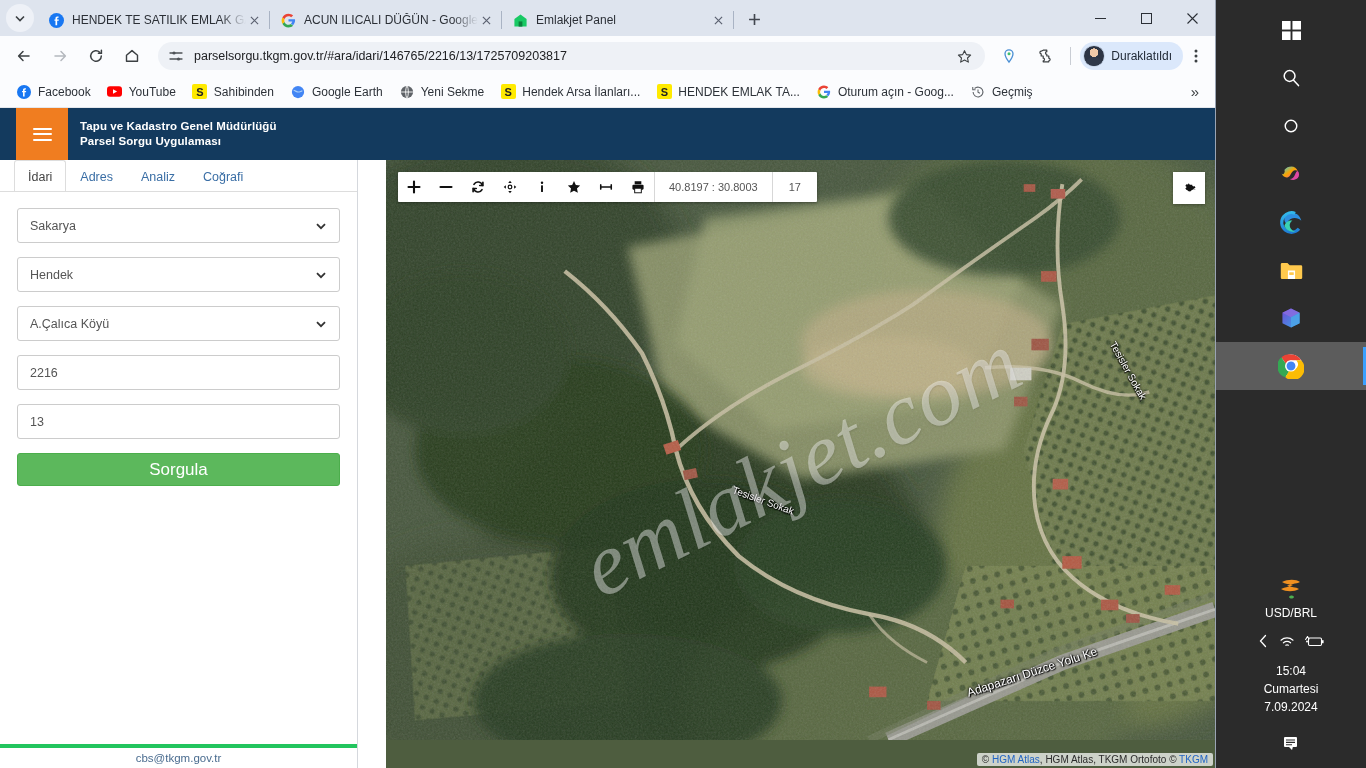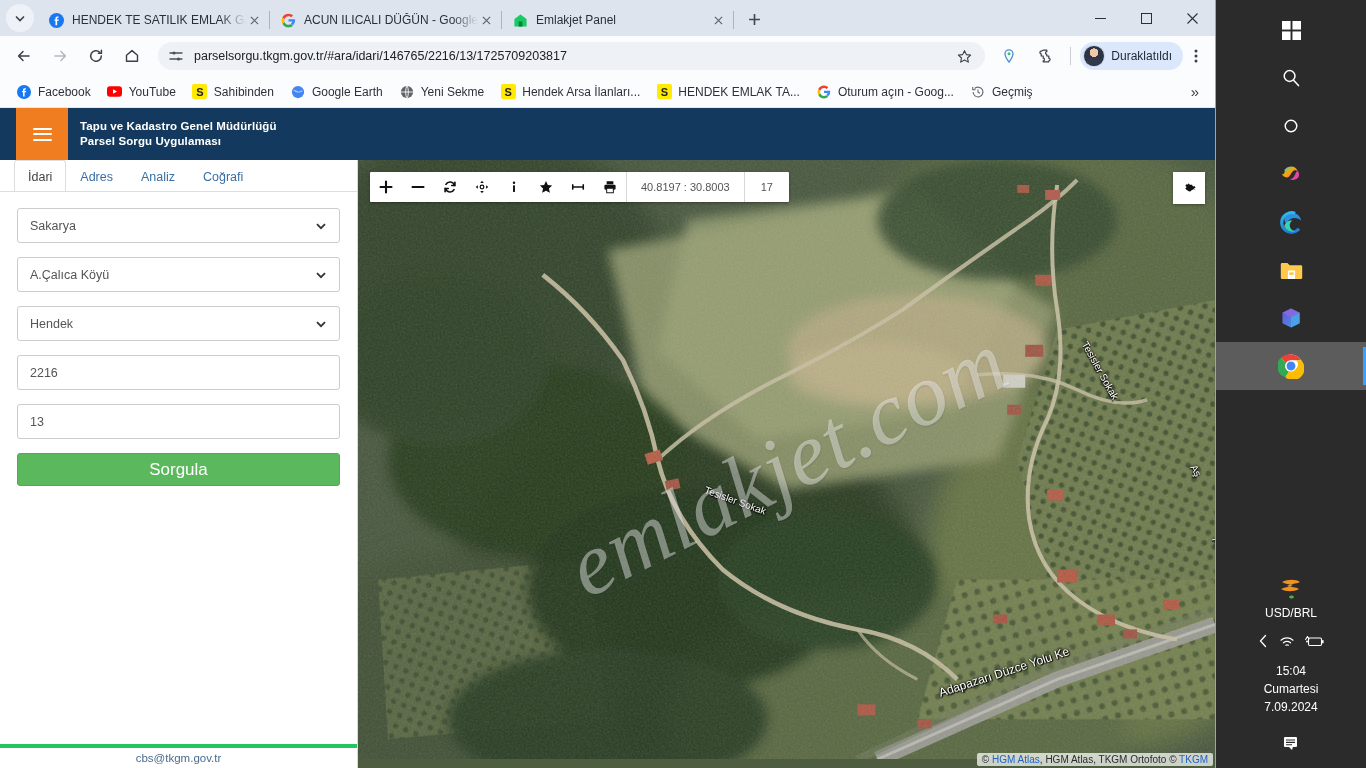--- a/index.html
+++ b/index.html
@@ -166,21 +166,21 @@
     align-items: center; justify-content: center; cursor: pointer; flex: 0 0 52px;
   }
   .hamburger .bars { width: 19px; }
   .hamburger .bars span { display:block; height:2px; background:#fff; margin:3.5px 0; border-radius:1px;}
   .app-title { display: flex; flex-direction: column; justify-content: center;
     padding-left: 12px; color: #fff; }
   .app-title .l1 { font-size: 11.5px; font-weight: bold; line-height: 15px; letter-spacing:.1px;}
   .app-title .l2 { font-size: 11.5px; font-weight: bold; line-height: 15px; letter-spacing:.1px;}
 
   
-  .app-body { position: absolute; left:0; right:0; top:52px; bottom:0; display:flex; }
+  .app-body { position: absolute; left:0; right:0; top:52px; bottom:0; display:flex;gap:28px; }
   .left-panel {
     width: 358px; background: #fff; display: flex; flex-direction: column;
     border-right: 1px solid #d5d8dd; position: relative; z-index: 4; flex: 0 0 358px;
   }
   .tabs-row { display: flex; height: 32px; border-bottom: 1px solid #ddd;
     padding-left: 14px; background: #fff; }
   .ptab { padding: 0 13px; font-size: 12.5px; color: #3a6ea5; line-height: 32px;
     cursor: pointer; border: 1px solid transparent; border-bottom: none; }
   .ptab.active { color: #444; background: #fff; border-color: #ddd;
     border-radius: 3px 3px 0 0; position: relative; top: 0; }
@@ -528,29 +528,29 @@
           <div class="form-area">
             <div class="fld">
               <span>Sakarya</span>
               <span class="chev">
                 <svg viewBox="0 0 12 12" fill="none" stroke="currentColor" stroke-width="1.8">
                     <path d="M2 4.2 L6 8.2 L10 4.2"></path>
                   </svg>
               </span>
             </div>
             <div class="fld">
-              <span>A.Çalıca Köyü</span>
+              <span>Hendek</span>
               <span class="chev">
                 <svg viewBox="0 0 12 12" fill="none" stroke="currentColor" stroke-width="1.8">
                     <path d="M2 4.2 L6 8.2 L10 4.2"></path>
                   </svg>
               </span>
             </div>
             <div class="fld">
-              <span>Hendek</span>
+              <span>A.Çalıca Köyü</span>
               <span class="chev">
                 <svg viewBox="0 0 12 12" fill="none" stroke="currentColor" stroke-width="1.8">
                     <path d="M2 4.2 L6 8.2 L10 4.2"></path>
                   </svg>
               </span>
             </div>
             <div class="fld">
               <span>2216</span>
             </div>
             <div class="fld">

